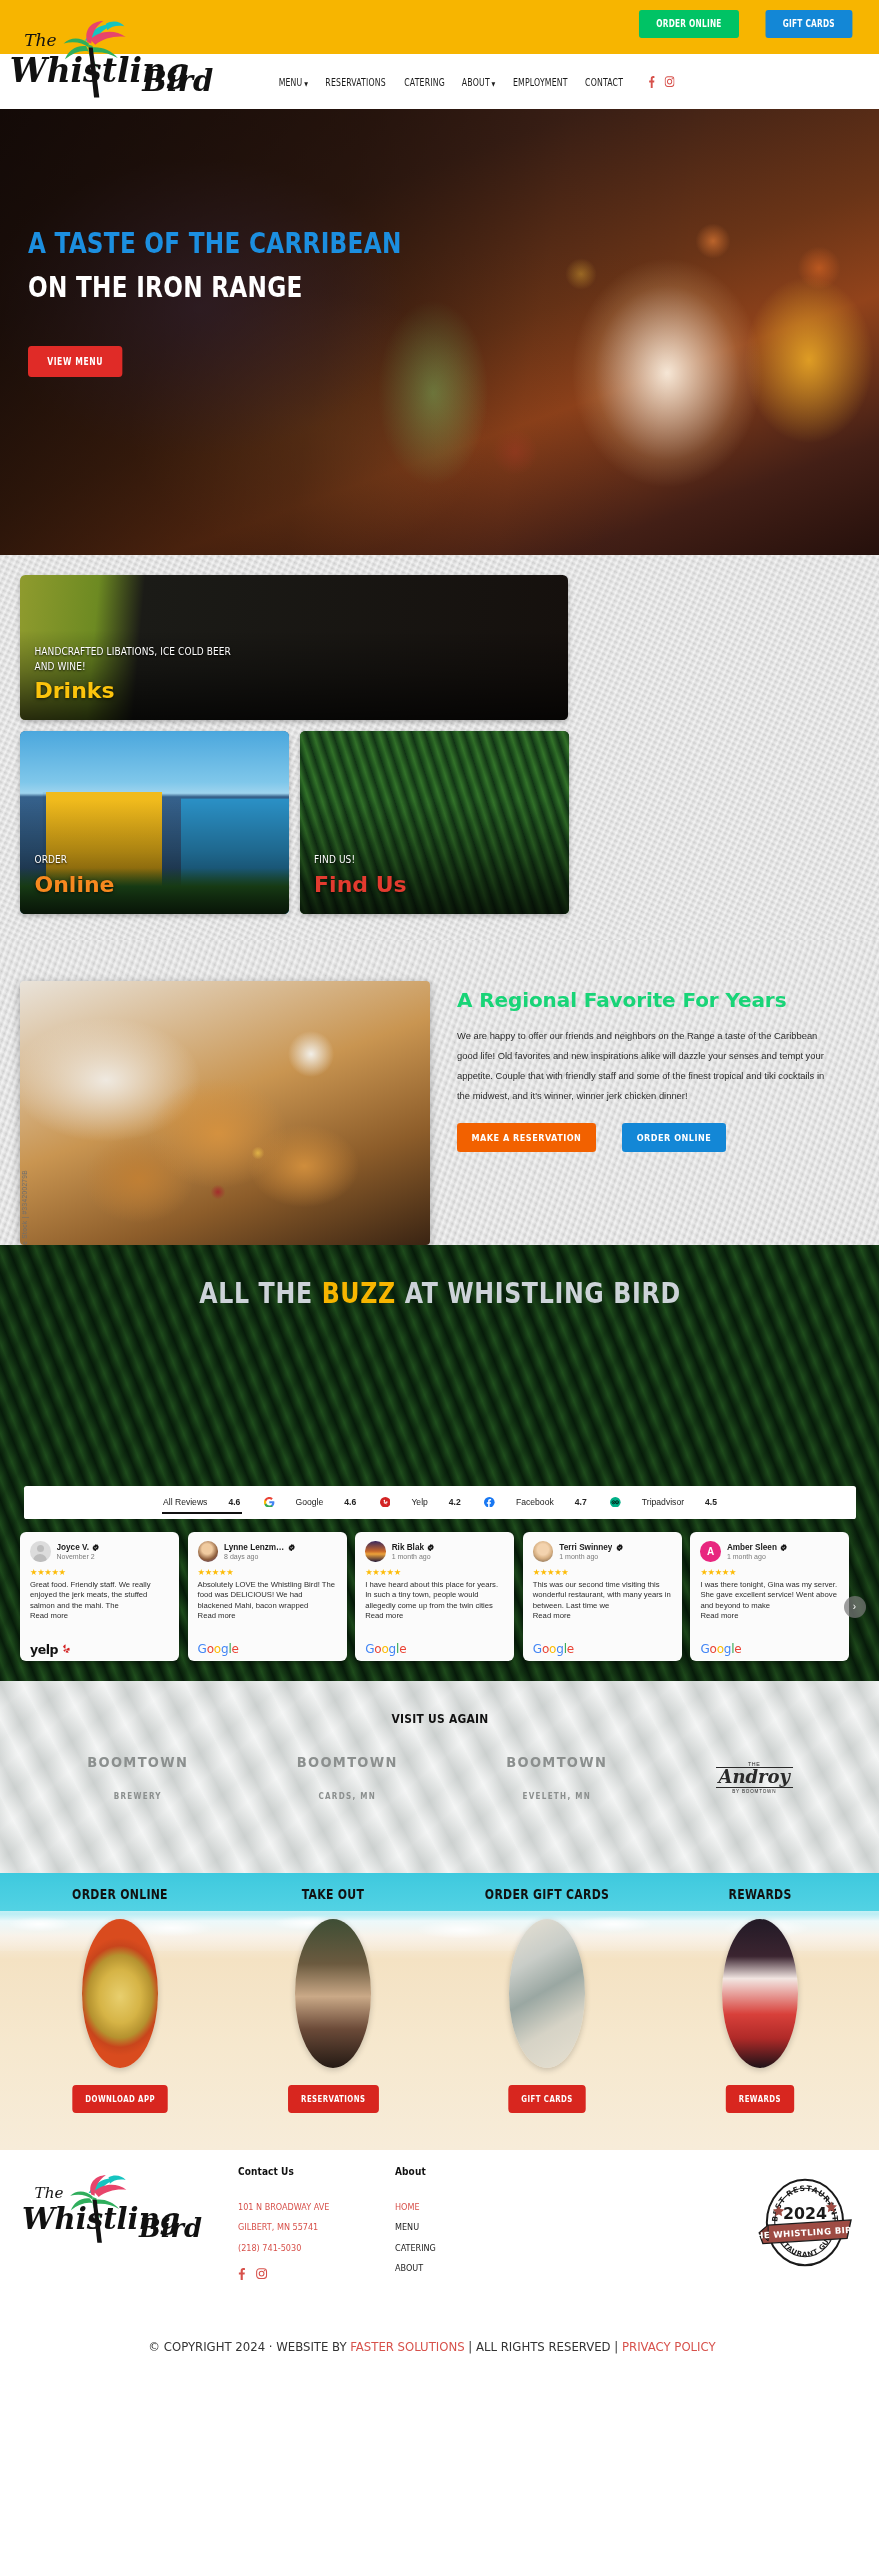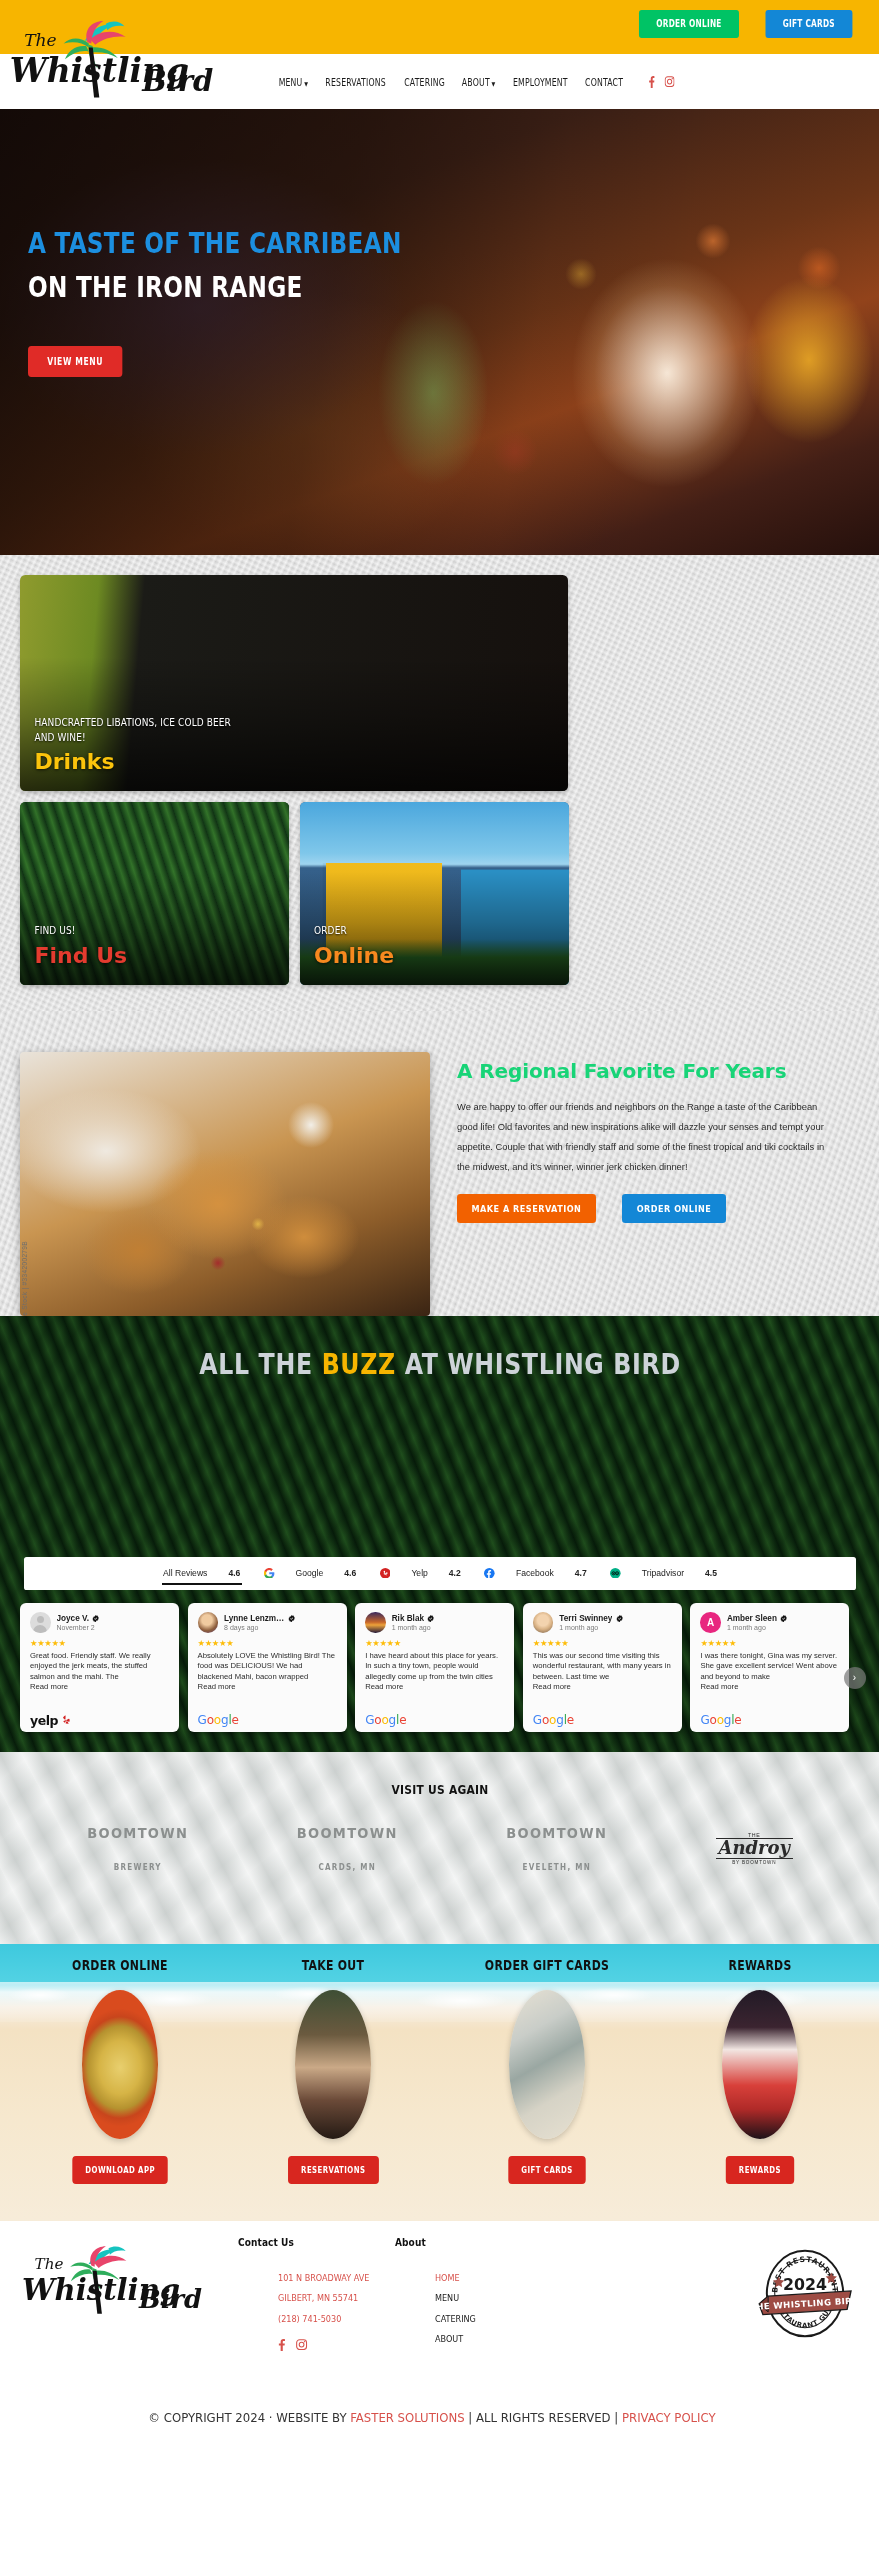--- a/index.html
+++ b/index.html
@@ -133,21 +133,21 @@
       #dcdcdc;
   }
   .cards-grid { display: flex; gap: 10.6px; }
   .card {
     position: relative;
     border-radius: 5.3px;
     overflow: hidden;
     box-shadow: 0 2px 5.3px rgba(0,0,0,.25);
   }
   .card-menu { width: 289px; height: 378px; }
-  .card-drinks { width: 548px; height: 216px; padding-left: 22px; }
+  .card-drinks { width: 548px; height: 145px; padding-left: 22px; }
   .card-find { width: 269px; height: 183px; }
   .card-online { width: 269px; height: 183px; }
   .col-right { display: flex; flex-direction: column; gap: 10.6px; }
   .row-bottom { display: flex; gap: 10.6px; }
   .card-text { position: absolute; left: 14.5px; bottom: 17px; z-index: 3; }
   .card-sub {
     font-family: "DejaVu Sans Condensed","Liberation Sans", sans-serif;
     color: #fff; font-size: 10px; line-height: 14.5px;
     text-transform: uppercase; letter-spacing: 0.1px;
     text-shadow: 0 0.7px 2px rgba(0,0,0,.85);
@@ -431,21 +431,21 @@
 
   
   .footer { position: relative; height: 221px; background: #fff; }
   .f-logo { position: absolute; left: 20px; top: 18.5px; width: 185px; height: 76px; }
   .f-cols { position: absolute; left: 238px; top: 16px; display: flex; gap: 8px; }
   .f-col { width: 149px; }
   .f-h {
     font-family: "DejaVu Sans Condensed","Liberation Sans", sans-serif;
     font-weight: bold; font-size: 10px; color: #111; letter-spacing: 0.1px;
   }
-  .f-list { margin-top: 20px; margin-left: 40px; }
+  .f-list { margin-top: 20px; }
   .f-item {
     font-family: "DejaVu Sans Condensed","Liberation Sans", sans-serif;
     font-size: 9px; line-height: 20.5px; color: #222; text-decoration: none; display: block;
   }
   .f-item.red { color: #d7514b; }
   .f-social { margin-top: 9.2px; display: flex; gap: 11.2px; align-items: center; }
   .badge { position: absolute; right: 25px; top: 25px; width: 100px; height: 99px; }
   .f-bottom {
     position: absolute; left: 0; right: 16px; bottom: 17px;
     text-align: center;
@@ -528,34 +528,34 @@
         <a class="card card-drinks">
           <div class="ph ph-drinks"></div>
           <div class="card-shade"></div>
           <div class="card-text">
             <div class="card-sub">HANDCRAFTED LIBATIONS, ICE COLD BEER AND WINE!</div>
             <div class="card-title t-yellow">Drinks</div>
           </div>
         </a>
 
         <div class="row-bottom">
+          <a class="card card-online">
+            <div class="ph ph-house"></div>
+            <div class="card-shade"></div>
+            <div class="card-text">
+              <div class="card-sub">ORDER</div>
+              <div class="card-title t-orange">Online</div>
+            </div>
+          </a>
           <a class="card card-find">
             <div class="ph ph-leaves"></div>
             <div class="card-shade"></div>
             <div class="card-text">
               <div class="card-sub">FIND US!</div>
               <div class="card-title t-red">Find Us</div>
-            </div>
-          </a>
-          <a class="card card-online">
-            <div class="ph ph-house"></div>
-            <div class="card-shade"></div>
-            <div class="card-text">
-              <div class="card-sub">ORDER</div>
-              <div class="card-title t-orange">Online</div>
             </div>
           </a>
         </div>
       </div>
 
     </div>
   </div>
 
   <div class="regional">
     <div class="reg-img">

